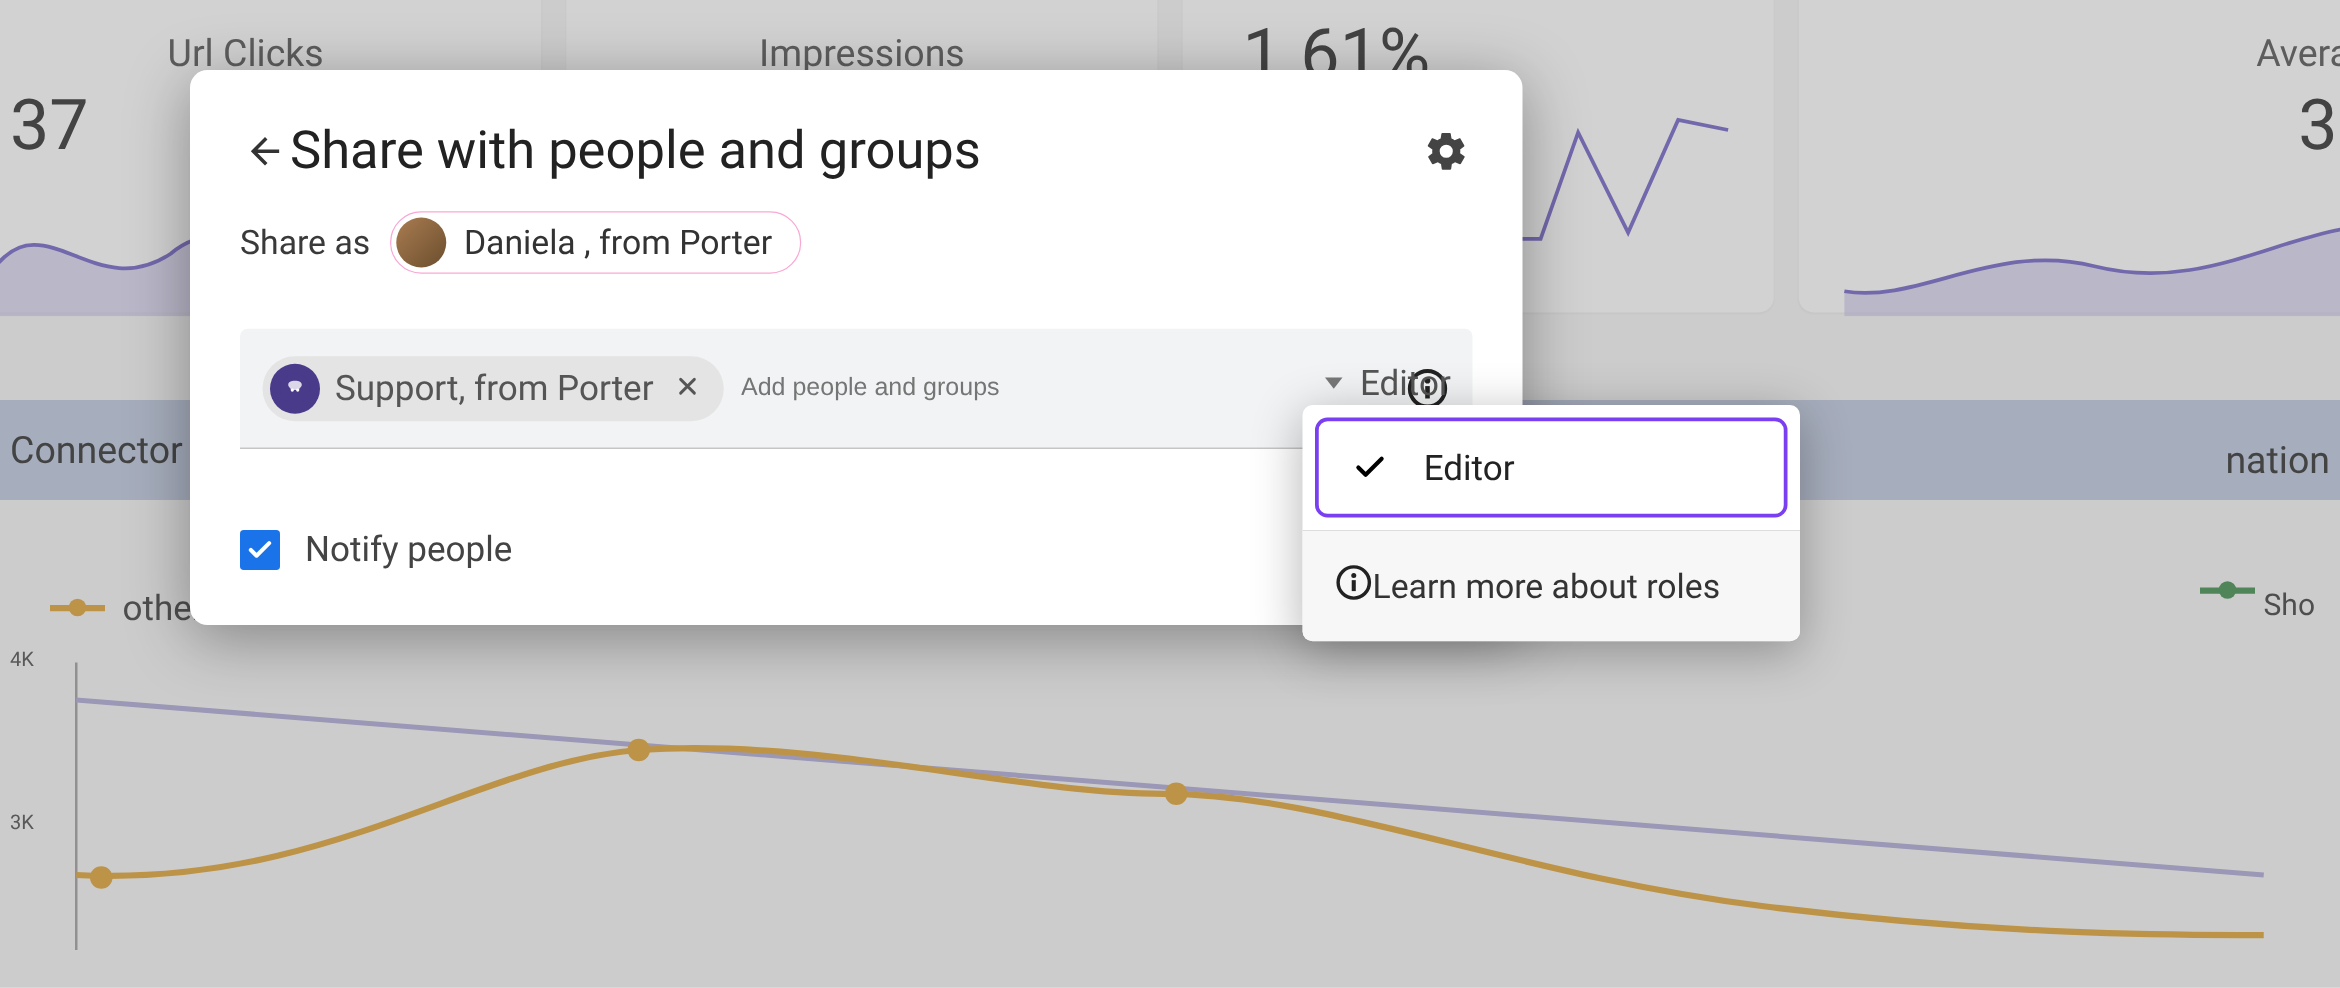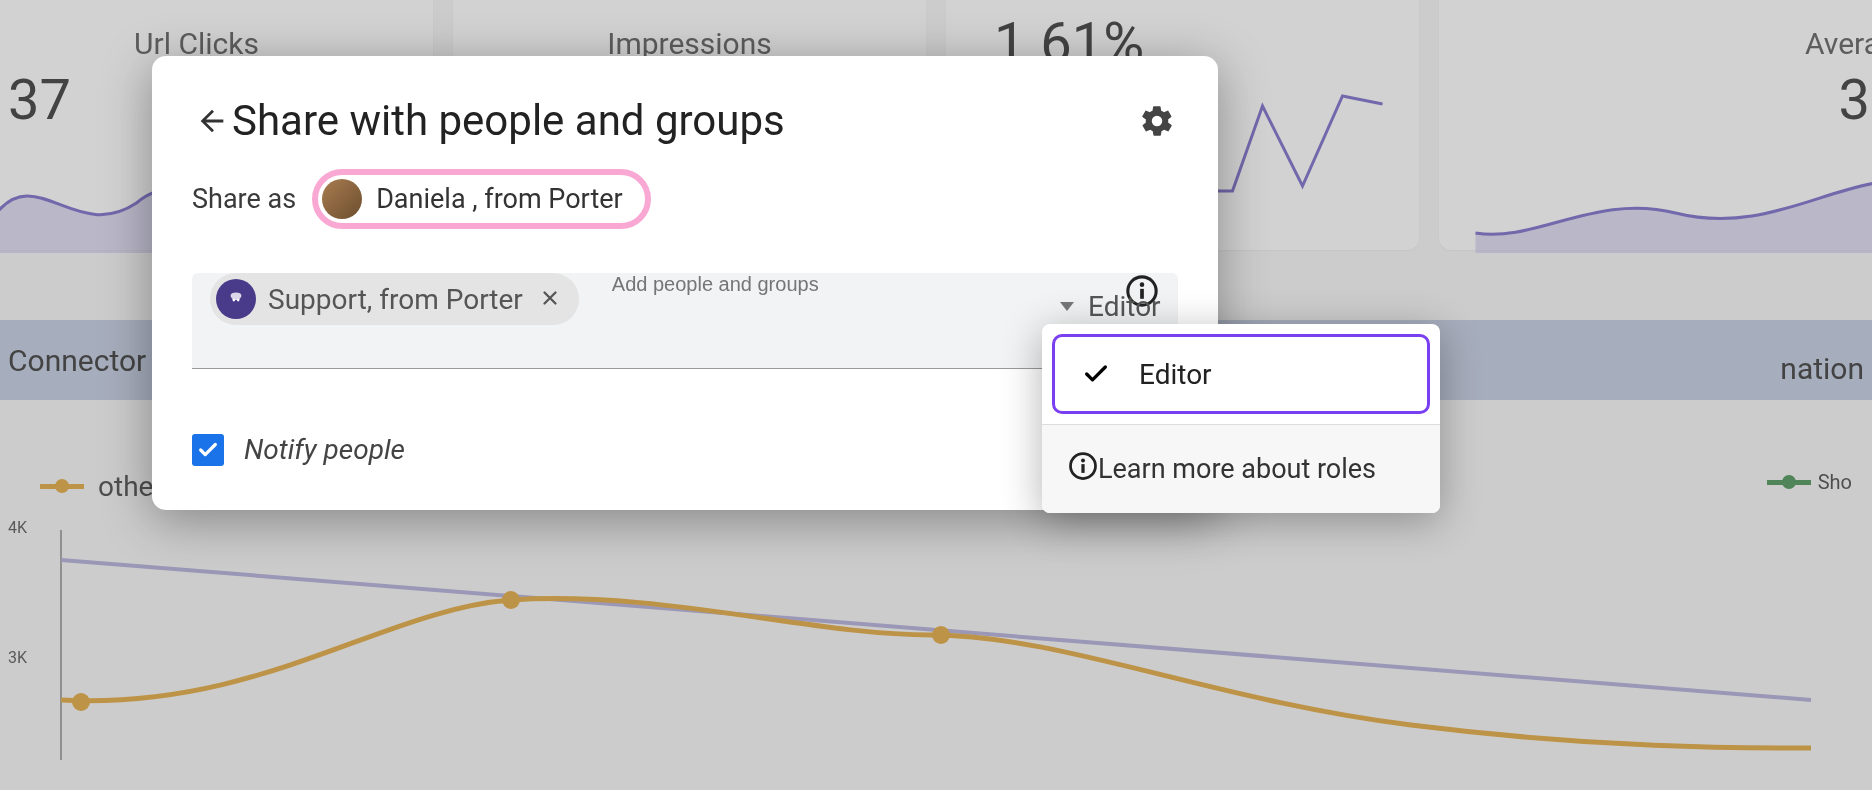--- a/index.html
+++ b/index.html
@@ -45,22 +45,22 @@
   .legend {
     position: absolute; top: 470px; left: 40px;
     display: flex; align-items: center; gap: 14px;
     font-size: 28px; color: #333;
   }
   .legend .sw { width: 44px; height: 5px; background: #e49e1b; position: relative; }
   .legend .sw::after { content:""; width:14px; height:14px; background:#e49e1b; border-radius:50%; position:absolute; left:15px; top:-5px; }
 
   .legend2 {
     position: absolute; top: 470px; right: 20px;
-    display: flex; align-items: center; gap: 7px;
-    font-size: 20px; color: #333;
+    display: flex; gap: 7px;
+    font-size: 24px; color: #333;
   }
   .legend2 .sw { width: 44px; height: 5px; background: #2e8b3d; position: relative; }
   .legend2 .sw::after { content:""; width:14px; height:14px; background:#2e8b3d; border-radius:50%; position:absolute; left:15px; top:-5px; }
 
   .axis-labels {
     position: absolute; left: 8px; font-size: 16px; color: #444;
   }
   .chart-area {
     position: absolute; top: 500px; left: 40px; right: 40px; height: 260px;
   }
@@ -82,36 +82,36 @@
   .modal-title { font-size: 42px; color: #222; font-weight: 400; }
   .gear-btn { margin-left: auto; width: 42px; height:42px; display:flex; align-items:center; justify-content:center; cursor:pointer; }
 
   .share-as-row {
     margin-top: 24px;
     display: flex; align-items: center; gap: 16px;
     font-size: 27px; color: #3a3a3a;
   }
   .share-as-chip {
     display: flex; align-items: center; gap: 14px;
-    border: 6px solid #f9a8d4;
+    border: 1px solid #f9a8d4;
     border-radius: 30px;
     padding: 4px 22px 4px 4px;
     font-size: 27px; color: #333;
   }
   .avatar { width: 40px; height: 40px; border-radius: 50%; background: linear-gradient(135deg,#a97c50,#6b4e2e); }
 
   .input-row {
     margin-top: 44px;
     background: #f1f3f4;
     border-bottom: 1px solid #9a9a9a;
     border-radius: 6px 6px 0 0;
     height: 96px;
-    display: flex; align-items: flex-start;
+    display: flex; align-items: center;
     padding: 0 18px;
-    gap: 33px;
+    gap: 14px;
     position: relative;
   }
   .person-chip {
     display: flex; align-items: center; gap: 12px;
     background: #e4e4e4;
     border-radius: 30px;
     padding: 6px 14px 6px 6px;
     font-size: 28px; color: #555;
   }
   .person-chip .pa { width: 40px; height: 40px; border-radius:50%; background:#4a3a8a; display:flex; align-items:center; justify-content:center; }
@@ -133,21 +133,20 @@
     display: flex; align-items: center; gap: 14px;
     font-size: 28px; color: #555;
     cursor: pointer;
   }
   .role-trigger .caret { width:0; height:0; border-left:7px solid transparent; border-right:7px solid transparent; border-top:9px solid #777; }
 
   .footer-row {
     margin-top: 56px;
     display: flex; align-items: center;
     gap: 20px;
-    font-style: italic;
   }
   .checkbox {
     width: 32px; height: 32px; background:#1a73e8; border-radius:3px;
     display:flex; align-items:center; justify-content:center; cursor:pointer;
   }
   .notify-label { font-size: 28px; color: #444; }
   .cancel-btn {
     margin-left: auto;
     font-size: 28px; color: #666;
     cursor: pointer;

